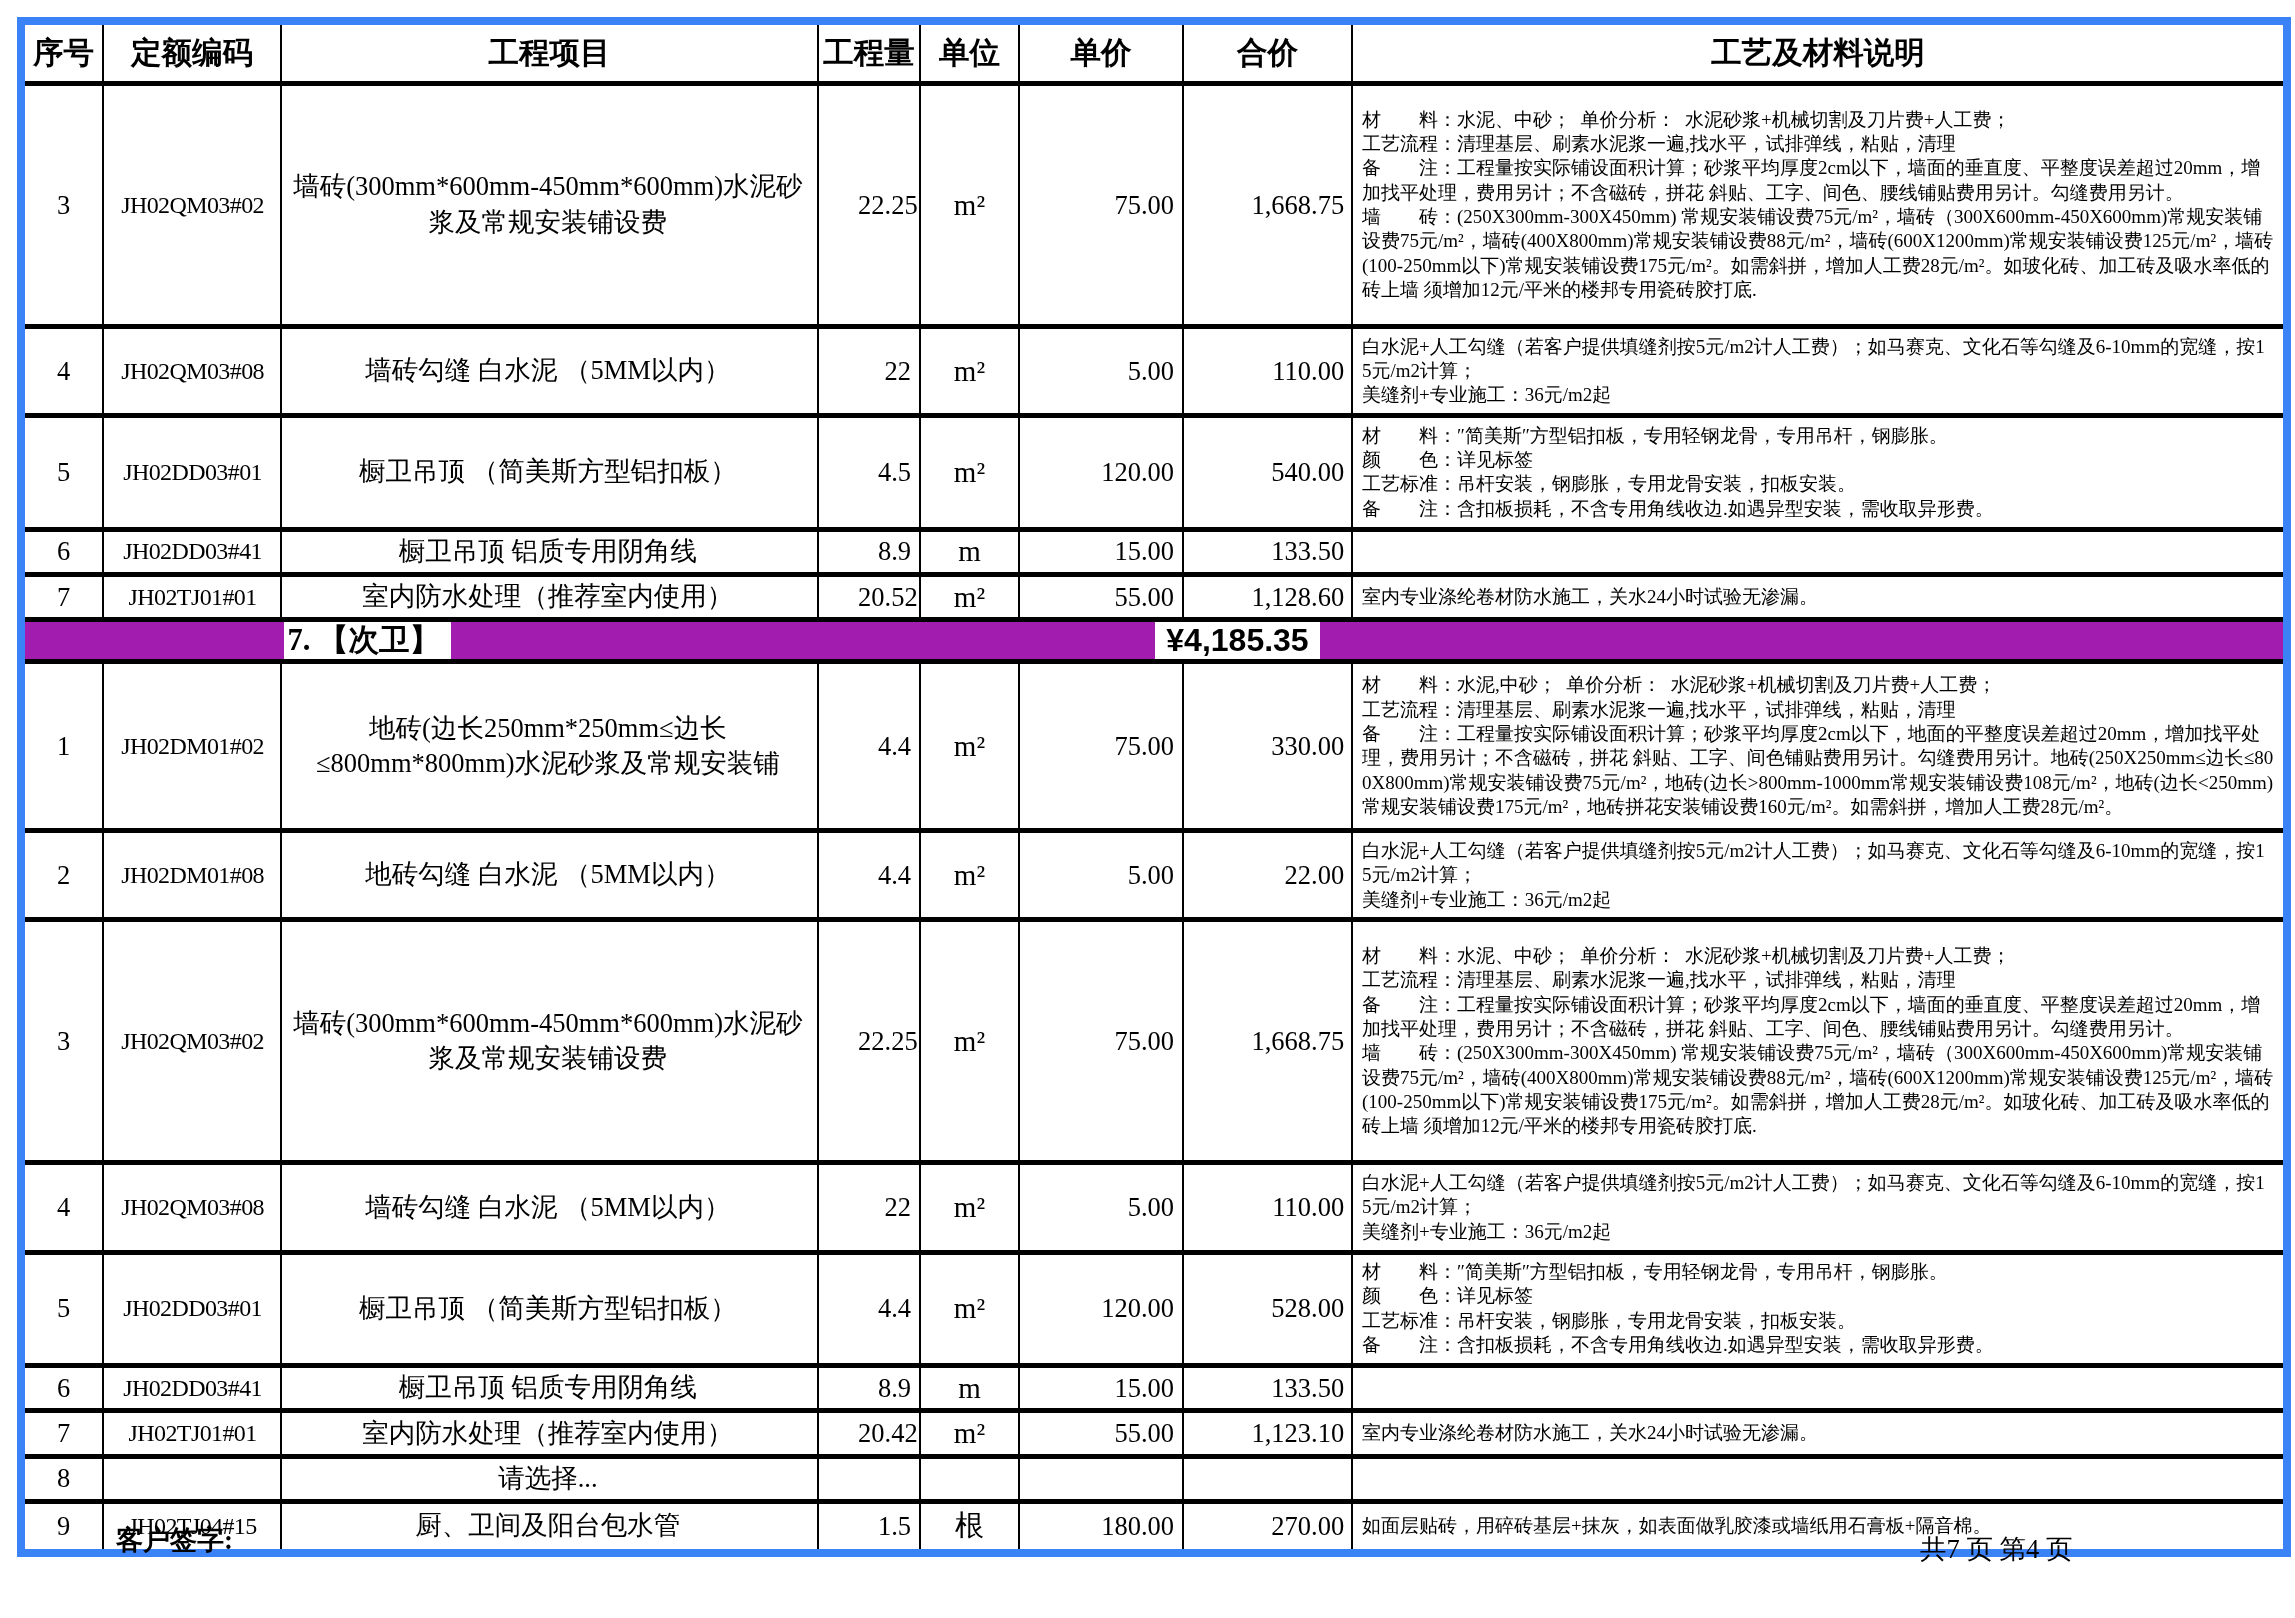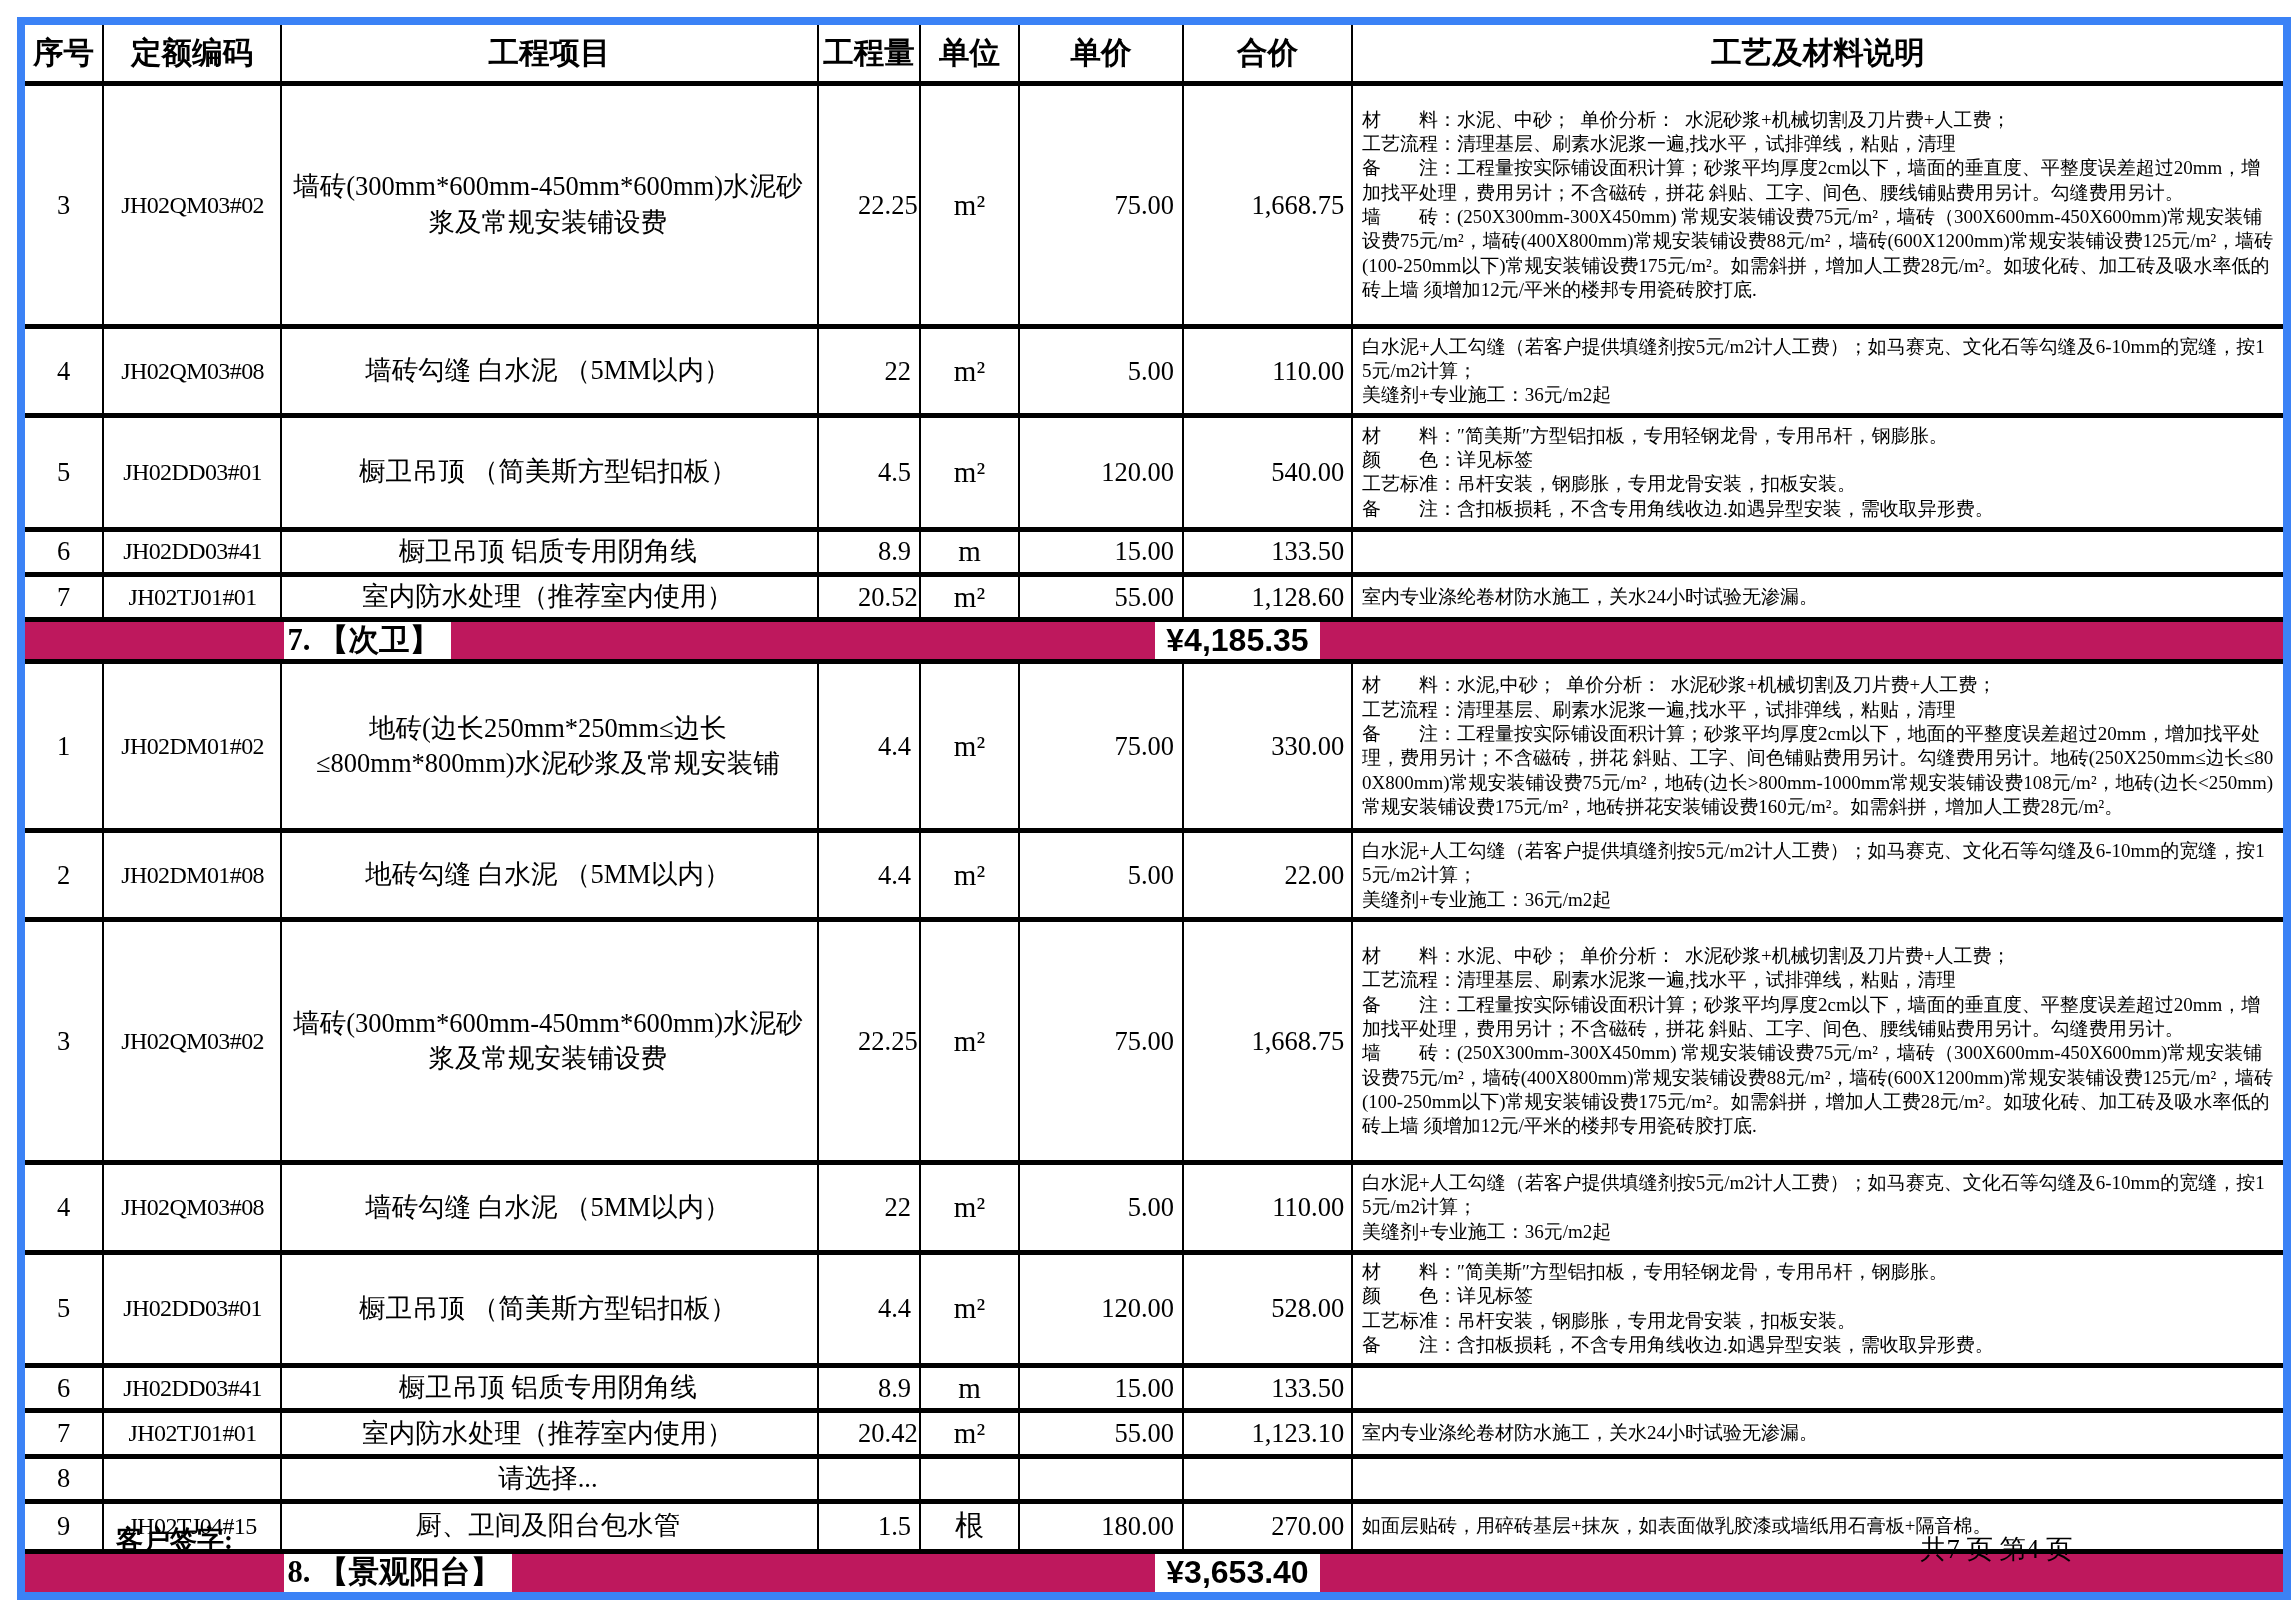--- a/index.html
+++ b/index.html
@@ -40,21 +40,21 @@
   td.c-qty{text-align:right;padding-right:8px;padding-left:39px;}
   td.c-unit{text-align:center;font-size:29px;}
   td.c-price{text-align:right;padding-right:8px;}
   td.c-total{text-align:right;padding-right:6.8px;}
   td.c-desc{
     font-size:19px;line-height:1.28;text-align:left;
     padding:5.6px 9px;white-space:pre-wrap;word-break:break-all;
   }
   
   td.section-cell{
-    background:#be185d;position:relative;padding:0;
+    background:#a21caf;position:relative;padding:0;
   }
   .section-label{
     position:absolute;left:259px;top:50%;transform:translateY(-50%);
     background:#ffffff;font-weight:bold;font-size:30.5px;
     padding:2.3px 11.3px 2.3px 3.4px;white-space:nowrap;
   }
   .section-amount{
     position:absolute;left:1130px;top:50%;transform:translateY(-50%);
     background:#ffffff;font-weight:bold;font-size:32px;
     font-family:"Liberation Sans","DejaVu Sans",sans-serif;
@@ -257,26 +257,20 @@
         <tr style="height: 29px;">
           <td class="c-no">9</td>
           <td class="c-code">JH02TJ04#15</td>
           <td class="c-project">厨、卫间及阳台包水管</td>
           <td class="c-qty">1.5</td>
           <td class="c-unit">根</td>
           <td class="c-price">180.00</td>
           <td class="c-total">270.00</td>
           <td class="c-desc">如面层贴砖，用碎砖基层+抹灰，如表面做乳胶漆或墙纸用石膏板+隔音棉。</td>
         </tr>
-        <tr style="height: 45px;">
-          <td colspan="8" class="section-cell">
-            <span class="section-label">8. 【景观阳台】</span>
-            <span class="section-amount">¥3,653.40</span>
-          </td>
-        </tr>
       </tbody>
   </table>
 
   <div class="signature">客户签字:</div>
 
   <div class="pageinfo">共7   页  第4   页</div>
 
 </div>
 
 

